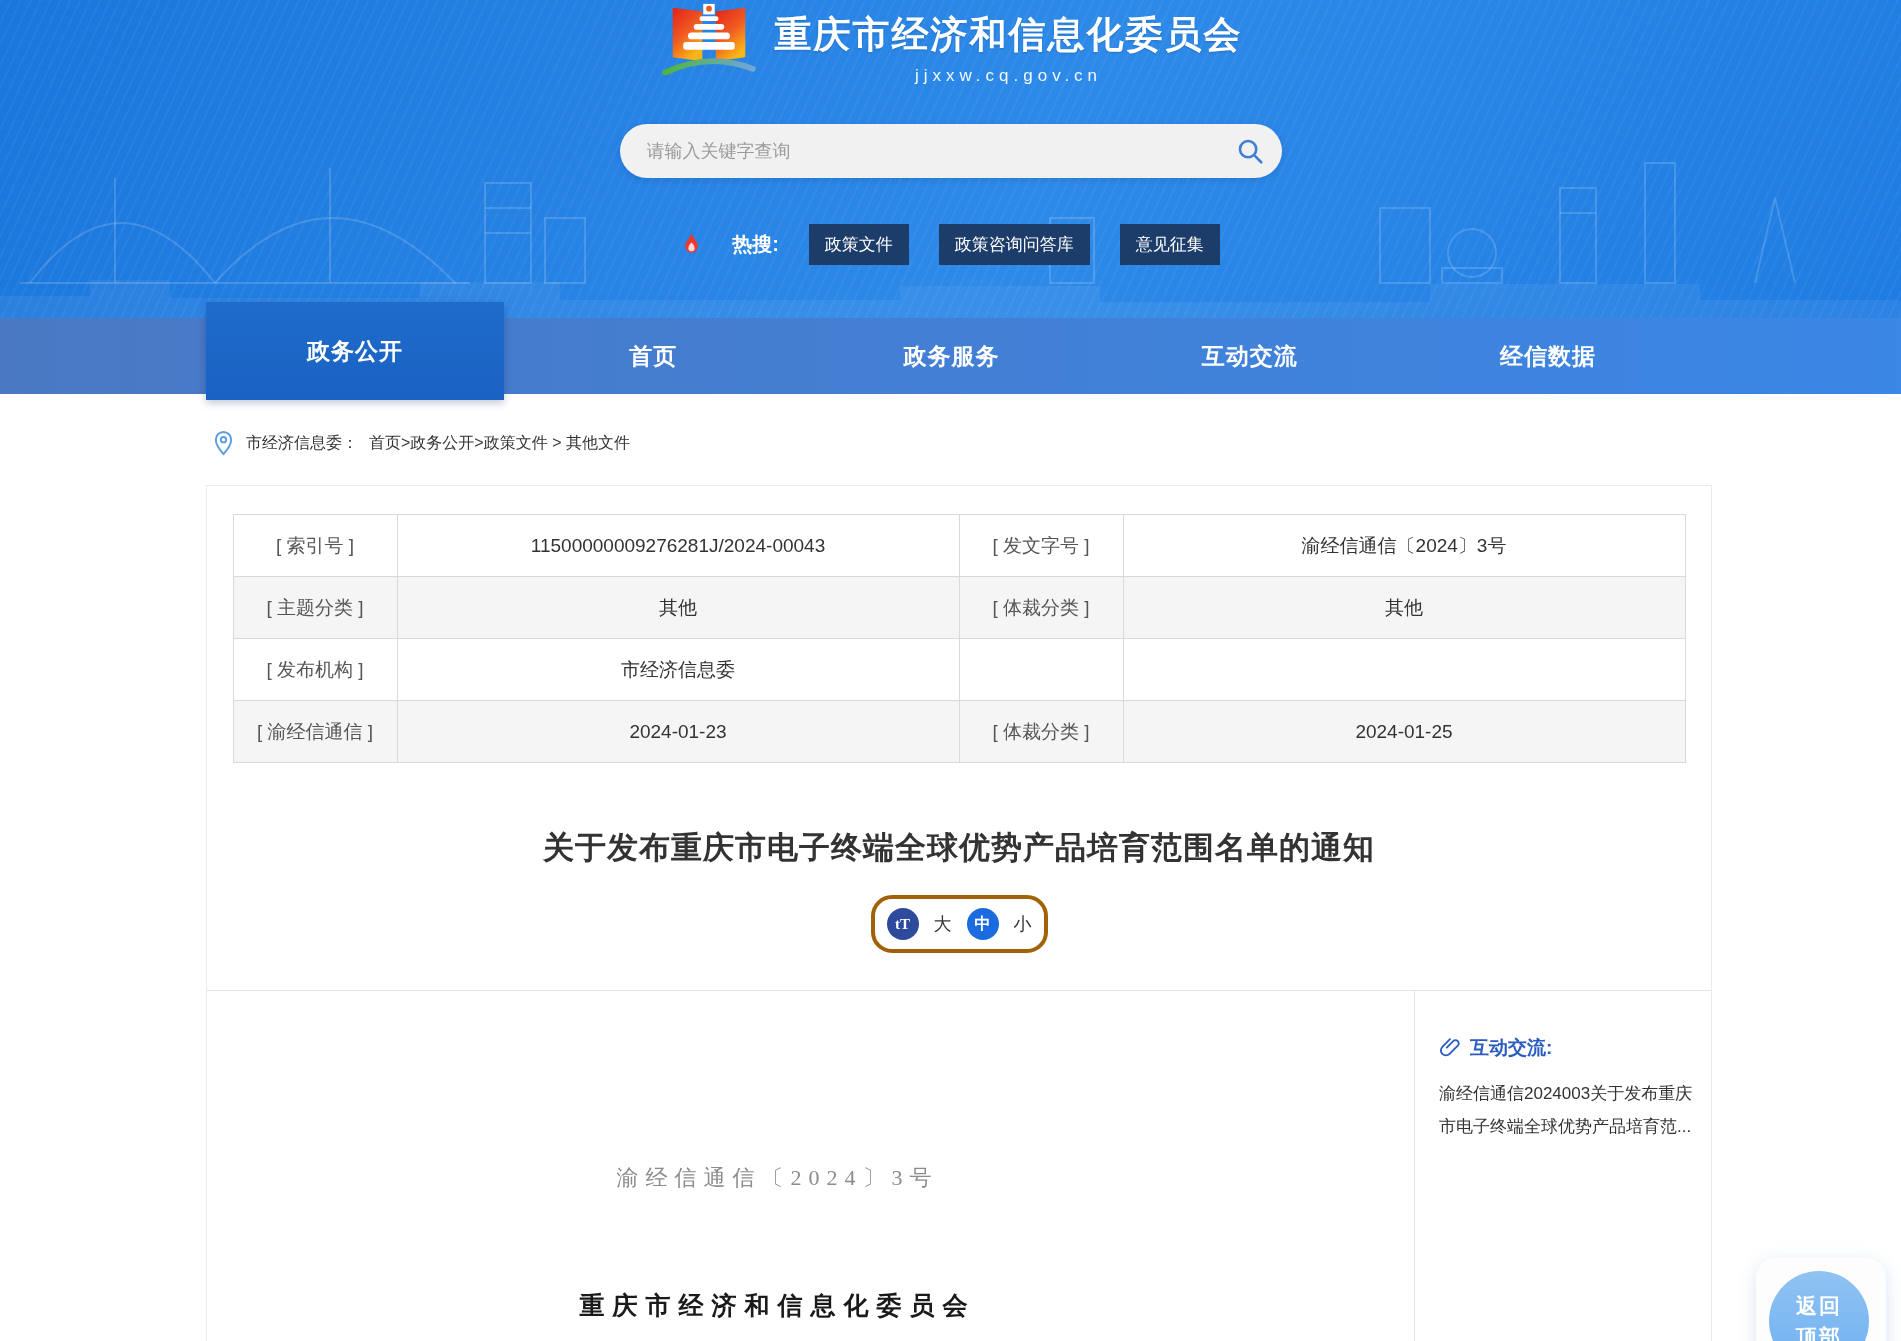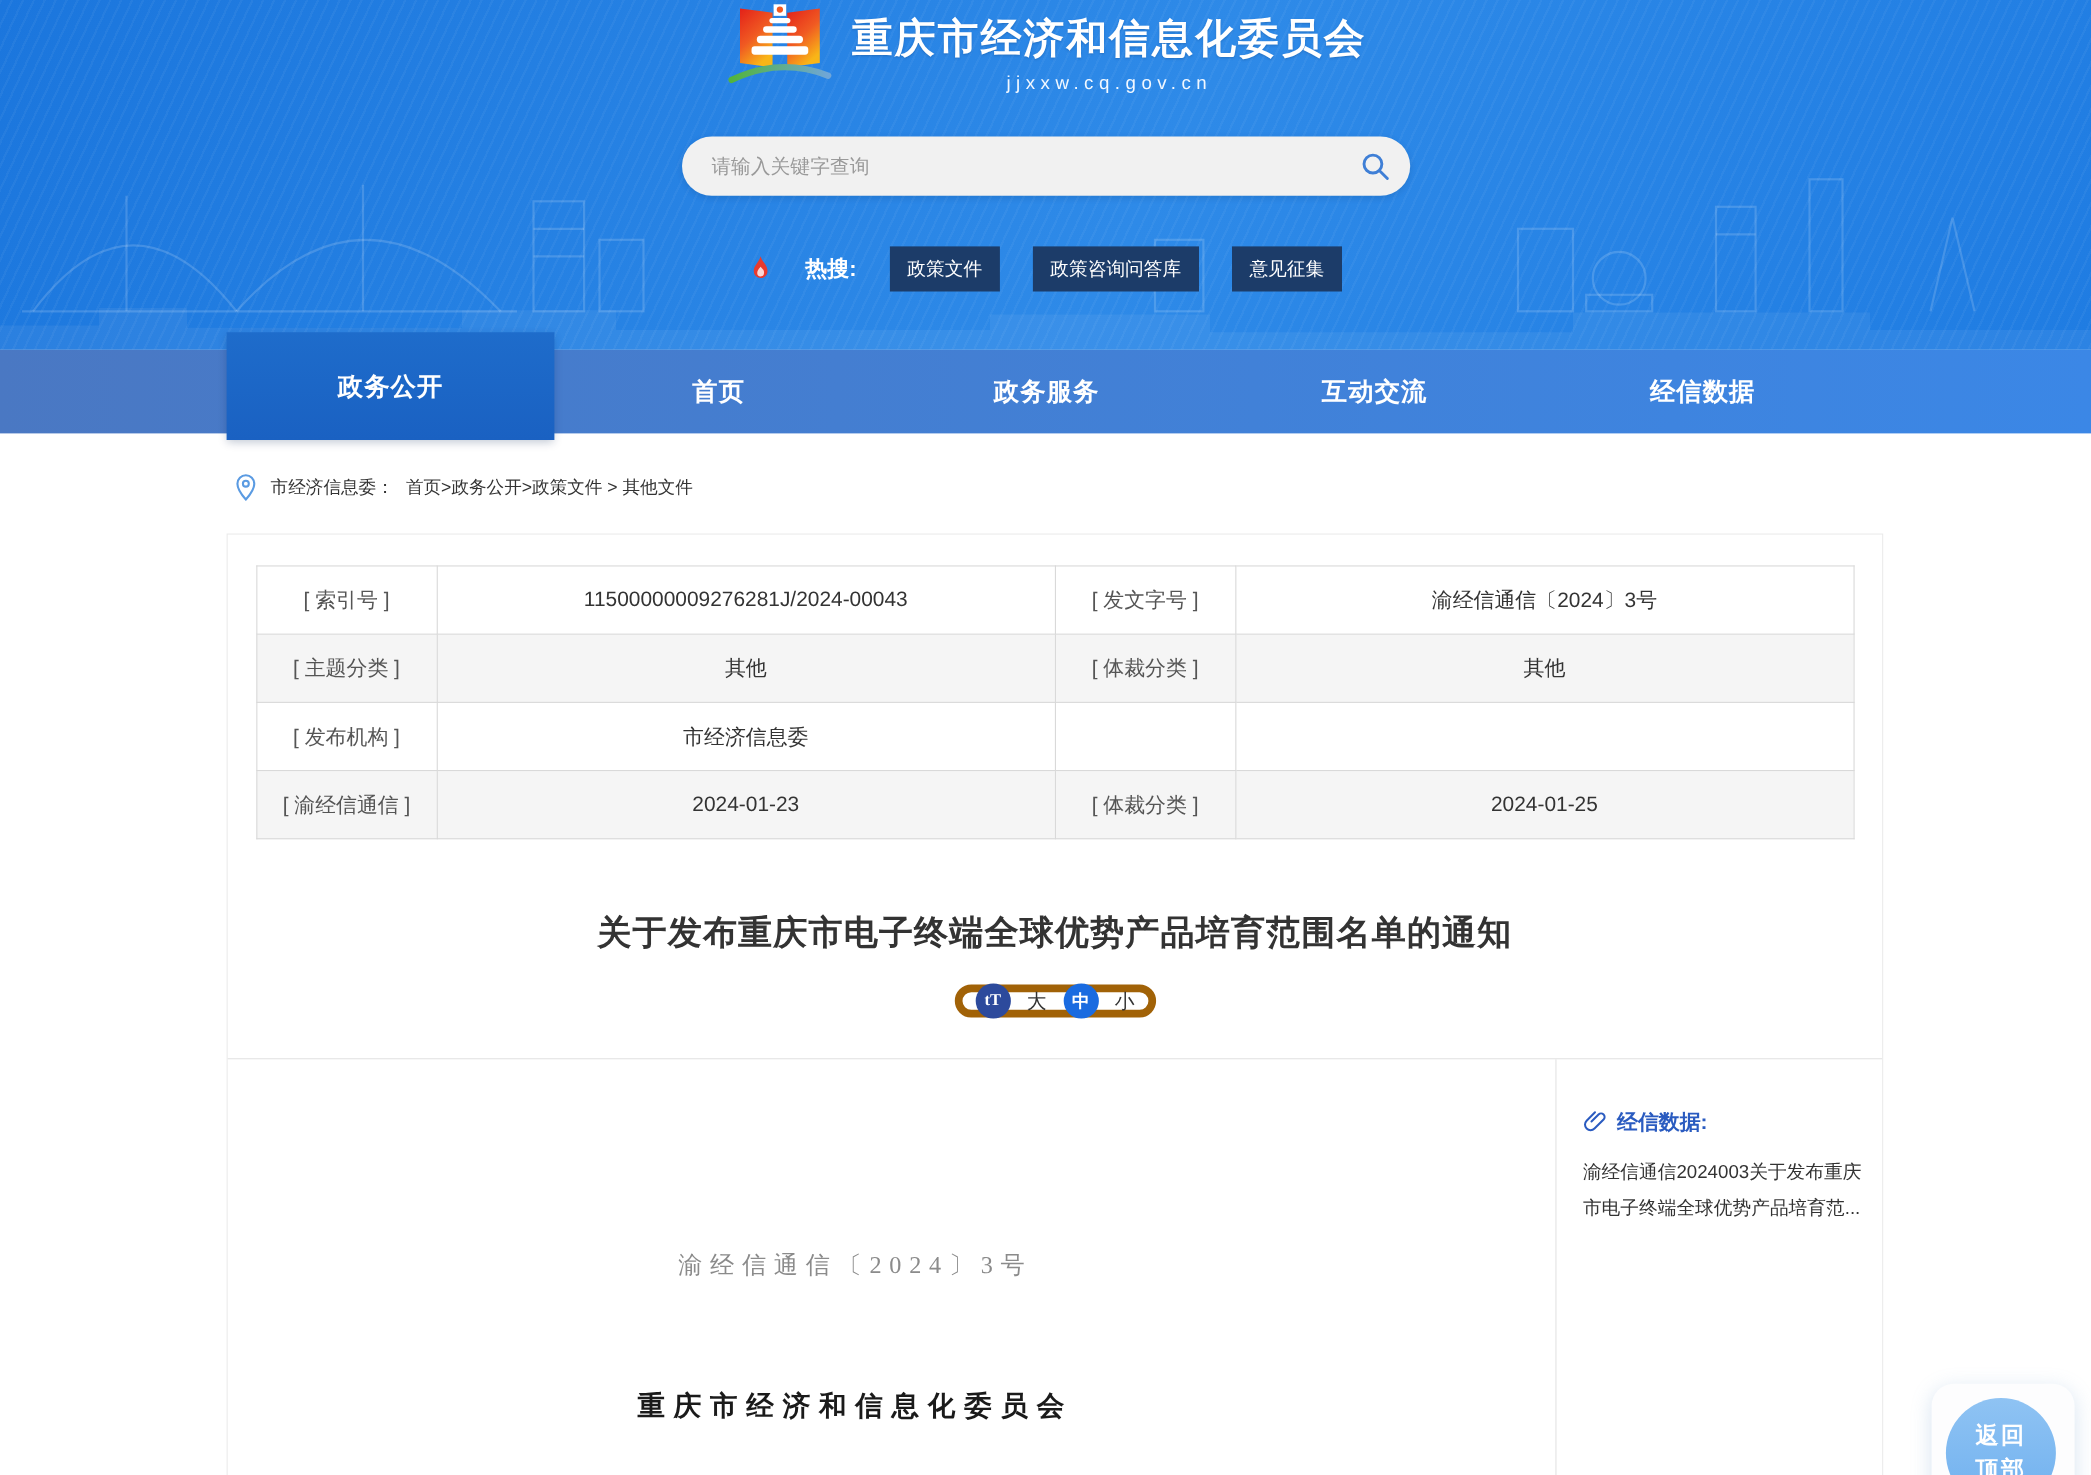--- a/index.html
+++ b/index.html
@@ -62,21 +62,21 @@
     border:1px solid #ebebeb; min-height:860px;
   }
   table.meta { width:1453px; margin:28px auto 0; border-collapse:collapse; table-layout:fixed; }
   table.meta td { border:1px solid #d9d9d9; height:62px; text-align:center; font-size:19px; }
   table.meta tr:nth-child(even) { background:var(--table-stripe,#f5f5f5); }
   td.lbl { width:164px; color:#555; }
   td.val { color:#333; }
   .article-title { margin-top:64px; text-align:center; font-size:31px; font-weight:bold; color:#333; letter-spacing:1px; }
   .font-controls {
     width:fit-content; margin:26px auto 0; display:flex; align-items:center; gap:15px;
-    border:7px solid #a16207; border-radius:21px; padding:4px 12px; background:#fff; height:30px;
+    border:4px solid #a16207; border-radius:21px; padding:4px 12px; background:#fff; height:58px;
   }
   .fc-circle {
     width:32px; height:32px; border-radius:50%; display:flex; align-items:center; justify-content:center;
     color:#fff; font-weight:bold; cursor:pointer; font-size:15px;
   }
   .fc-tt { background:var(--circle-navy,#2d4a9c); font-family:"Liberation Serif","DejaVu Serif",serif; }
   .fc-mid { background:var(--circle-blue,#1a6be0); font-size:16px; }
   .fc-plain { font-size:18px; color:#333; cursor:pointer; }
   
   .content-body { margin-top:37px; border-top:1px solid #e3e3e3; display:flex; min-height:400px; }
@@ -257,21 +257,21 @@
   <div class="content-body">
     <div class="doc">
       <div class="doc-number">渝经信通信〔2024〕3号</div>
       <div class="doc-signature">重庆市经济和信息化委员会</div>
     </div>
     <aside class="sidebar">
       <div class="dl-head">
         <svg viewBox="0 0 24 24">
           <path d="M8.5 11.5 l7 -7 a3.5 3.5 0 0 1 5 5 l-9 9 a5.5 5.5 0 0 1 -7.8 -7.8 l8.3 -8.3" fill="none" stroke="#2a5bc0" stroke-width="2" stroke-linecap="round"></path>
         </svg>
-        <span>经信数据:</span>
+        <span>互动交流:</span>
       </div>
       <div class="dl-link">渝经信通信2024003关于发布重庆市电子终端全球优势产品培育范...</div>
     </aside>
   </div>
 </div>
 
 <div class="btt-panel"></div>
 <div class="btt-circle">
   <span>返回</span>
   <span>顶部</span>

